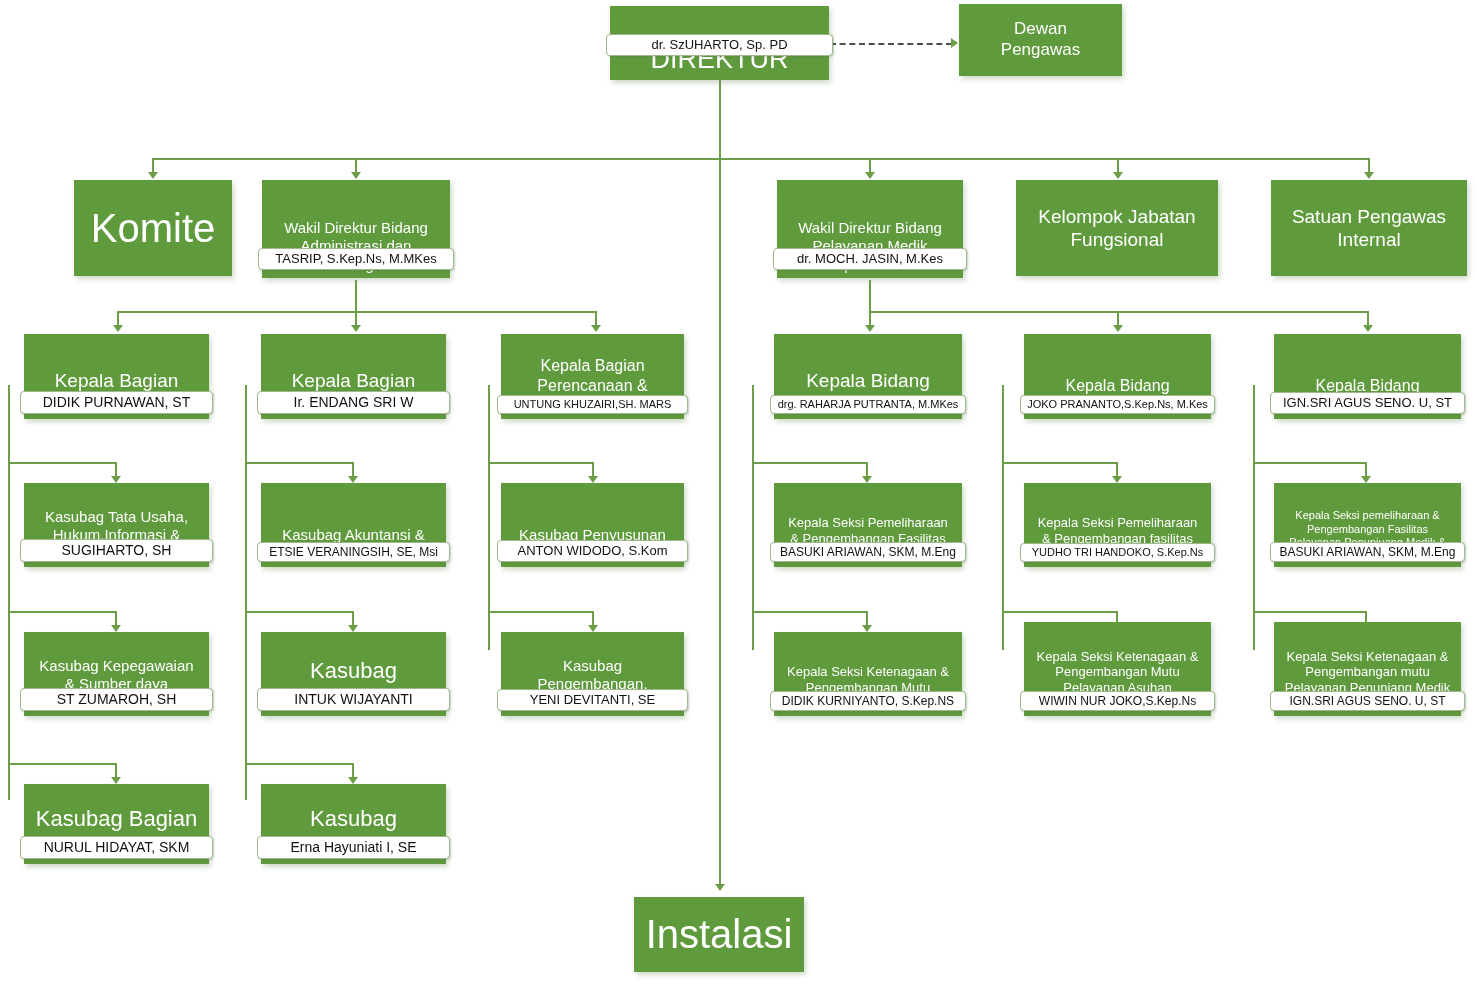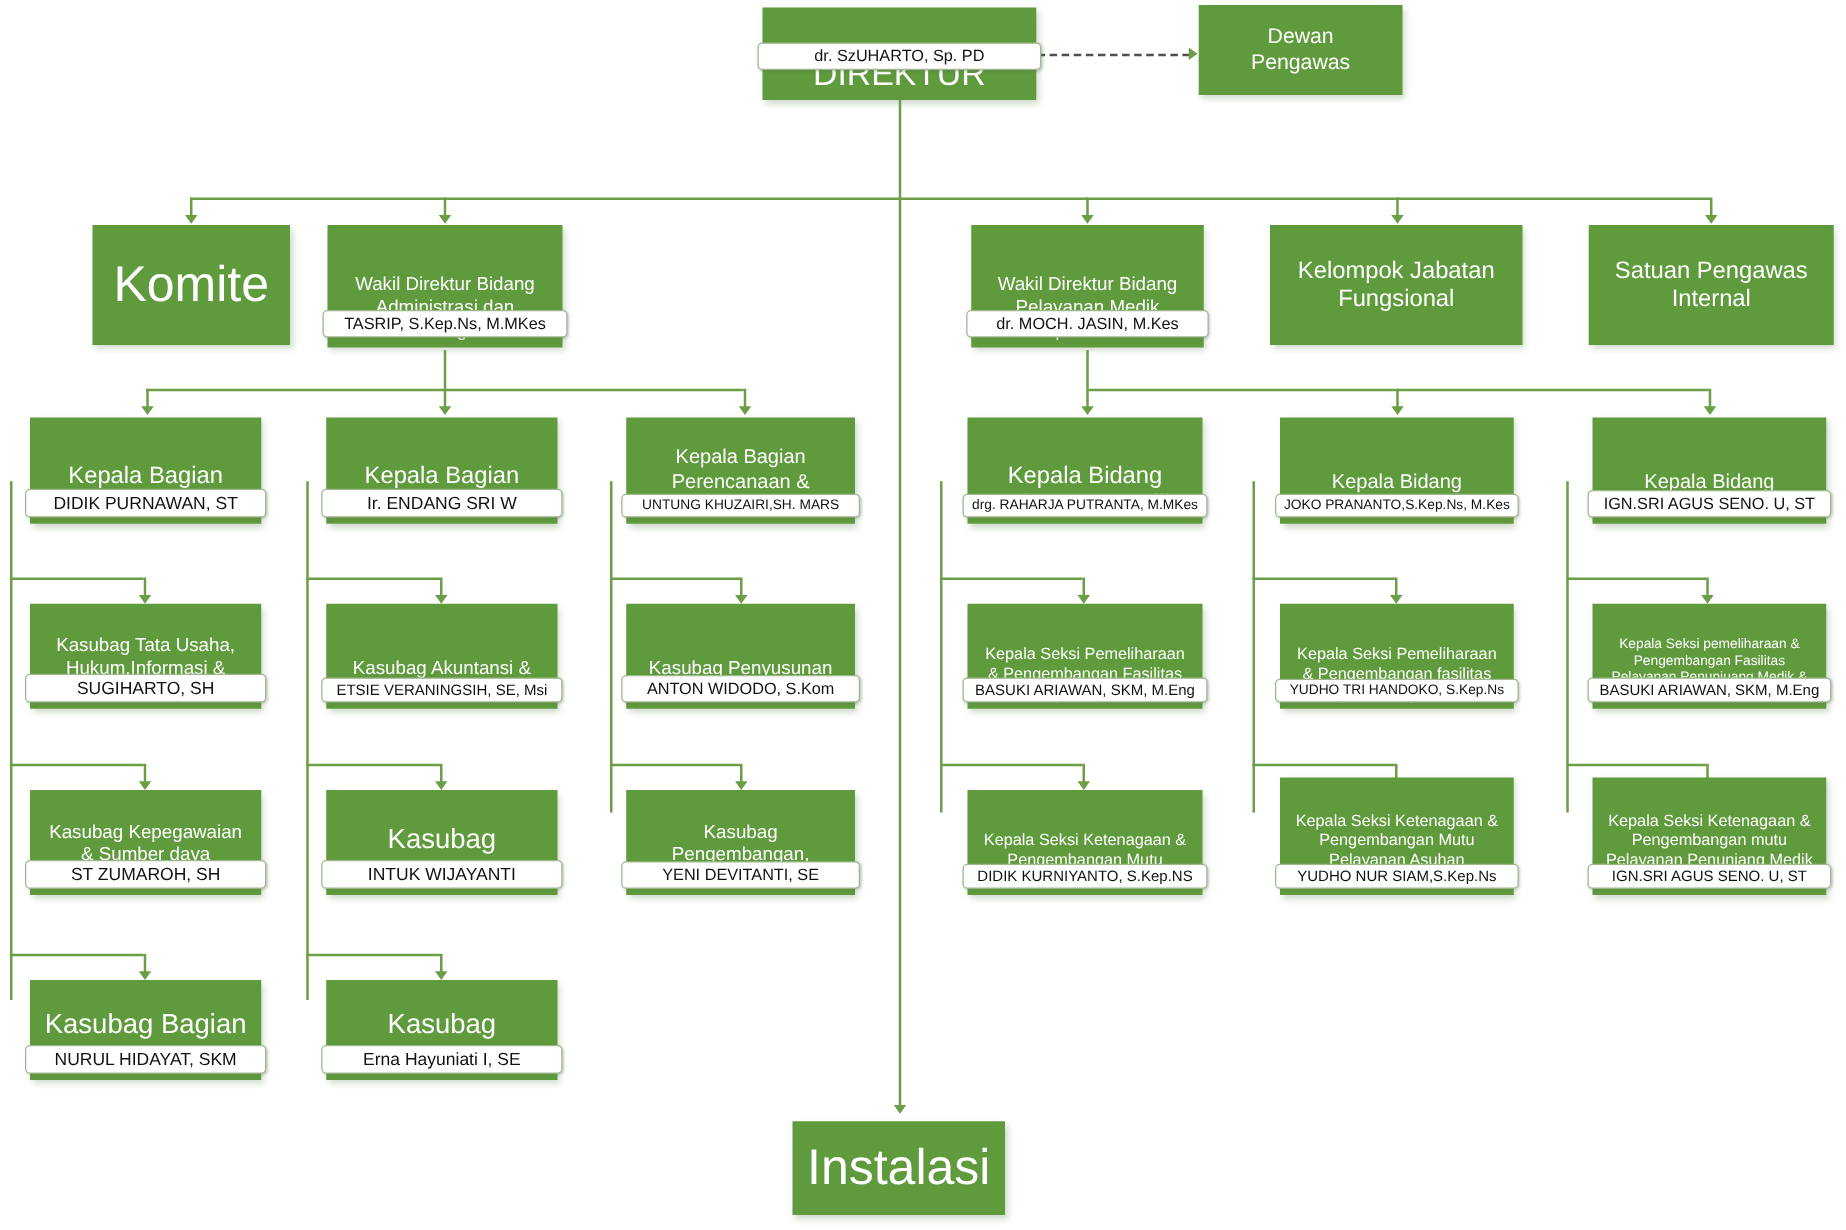--- a/index.html
+++ b/index.html
@@ -332,21 +332,21 @@
 Pengembangan Mutu
 Pelayanan medik</span>
     <span class="plate p12" style="bottom:5px;">DIDIK KURNIYANTO, S.Kep.NS</span>
   </div>
 
   <div class="box hasplate" style="left:1024px;top:622px;width:187px;height:94px;">
     <span class="ttl f13">Kepala Seksi Ketenagaan &amp;
 Pengembangan Mutu
 Pelayanan Asuhan
 Keperawatan</span>
-    <span class="plate p12" style="bottom:5px;">YUDHO NUR SIAM,S.Kep.Ns</span>
+    <span class="plate p12" style="bottom:5px;">WIWIN NUR JOKO,S.Kep.Ns</span>
   </div>
 
   <div class="box hasplate" style="left:1274px;top:622px;width:187px;height:94px;">
     <span class="ttl f13">Kepala Seksi Ketenagaan &amp;
 Pengembangan mutu
 Pelayanan Penunjang Medik
 &amp; Non Medik</span>
     <span class="plate p12" style="bottom:5px;">IGN.SRI AGUS SENO. U, ST</span>
   </div>
 

